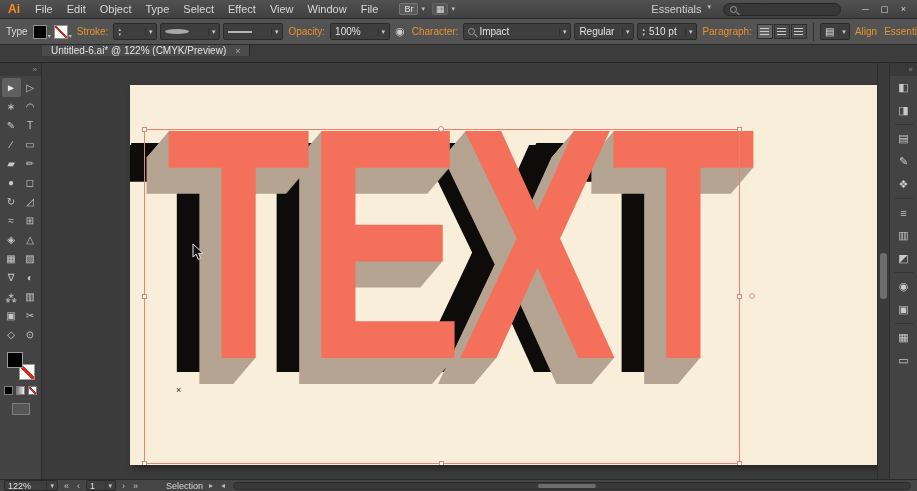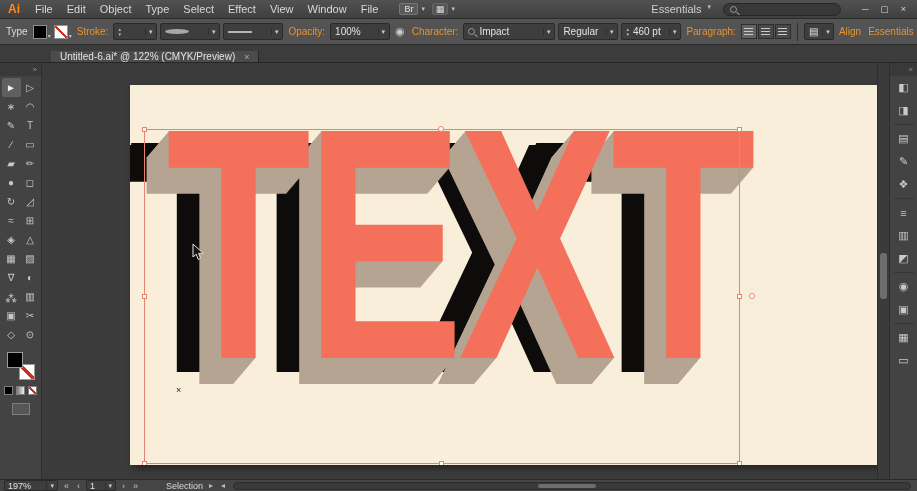--- a/index.html
+++ b/index.html
@@ -35,34 +35,34 @@
   .swatch { width:14px; height:14px; border:1px solid #8f8f8f; position:relative; background:#000; }
   .swatch.stroke { background:#fff; }
   .swatch.stroke::after { content:""; position:absolute; inset:0;
         background:linear-gradient(45deg, transparent 43%, #d03022 43%, #d03022 57%, transparent 57%); }
   .mini-arrow { font-size:6px; color:#c5c5c5; }
   .combo { background:#3e3e3e; border:1px solid #2a2a2a; border-radius:2px; height:17px;
            display:flex; align-items:center; padding:0 4px; gap:4px; color:#e2e2e2; flex:0 0 auto; }
   .combo .arrow { margin-left:auto; font-size:7px; color:#c9c9c9; padding-left:3px; border-left:1px solid #303030; }
   .combo-val { white-space:nowrap; }
   .stepper { display:flex; flex-direction:column; font-size:5px; line-height:5px; color:#c0c0c0; }
-  .w44{width:44px}.w52{width:60px}.w64{width:60px}.w108{width:92px}.w30{width:30px}
+  .w44{width:44px}.w52{width:60px}.w64{width:60px}.w108{width:108px}.w30{width:30px}
   .wprofile { width:24px; height:5px; background:#a8a8a8; border-radius:50%; }
   .brushline { width:24px; height:2px; background:#b5b5b5; }
   .icon-circle { font-size:11px; color:#cccccc; padding:0 2px; }
   .align-group { display:flex; gap:1px; }
   .align-btn { width:16px; height:15px; background:#4a4a4a; border:1px solid #2d2d2d;
                display:flex; align-items:center; justify-content:center; }
   .align-btn.sel { background:#636363; }
   .align-lines { width:9px; height:8px;
       background:repeating-linear-gradient(#c9c9c9 0 1px, transparent 1px 3px); }
   .vsep { width:1px; height:18px; background:#2e2e2e; margin:0 3px; flex:0 0 auto; }
 
   
-  .tabbar { height:18px; background:#3c3c3c; border-bottom:1px solid #262626; display:flex; align-items:flex-end;gap:9px; }
+  .tabbar { height:18px; background:#3c3c3c; border-bottom:1px solid #262626; display:flex; align-items:flex-start; }
   .tabbar-left { width:42px; color:#8f8f8f; font-size:8px; display:flex; align-items:center; padding-left:5px; }
   .doc-tab { background:#4b4b4b; border-right:1px solid #282828; display:flex; align-items:center;
              padding:0 9px; gap:9px; font-size:10px; color:#e3e3e3; }
   .tab-close { color:#a8a8a8; font-size:9px; }
 
   
   .main { display:flex; height:416px; }
 
   .toolbar { width:42px; background:#434343; border-right:1px solid #2e2e2e;
              display:flex; flex-direction:column; align-items:center; }
@@ -213,21 +213,21 @@
     </div>
     <div class="combo w64">
       <span class="combo-val">Regular</span>
       <span class="arrow">▾</span>
     </div>
     <div class="combo w64">
       <span class="stepper">
         <span>▴</span>
         <span>▾</span>
       </span>
-      <span class="combo-val">460 pt</span>
+      <span class="combo-val">510 pt</span>
       <span class="arrow">▾</span>
     </div>
 
     <span class="cb-link">Paragraph:</span>
     <div class="align-group">
       <span class="align-btn sel">
           <span class="align-lines"></span>
         </span>
       <span class="align-btn">
           <span class="align-lines"></span>
@@ -350,21 +350,21 @@
       <span class="panel-icon">◉</span>
       <span class="panel-icon">▣</span>
       <span class="strip-sep"></span>
       <span class="panel-icon">▦</span>
       <span class="panel-icon">▭</span>
     </div>
   </div>
 
   <div class="statusbar">
     <div class="combo zoomw">
-      <span class="combo-val">197%</span>
+      <span class="combo-val">122%</span>
       <span class="arrow">▾</span>
     </div>
     <span class="navbtn">«</span>
     <span class="navbtn">‹</span>
     <div class="combo artnum">
       <span class="combo-val">1</span>
       <span class="arrow">▾</span>
     </div>
     <span class="navbtn">›</span>
     <span class="navbtn">»</span>

